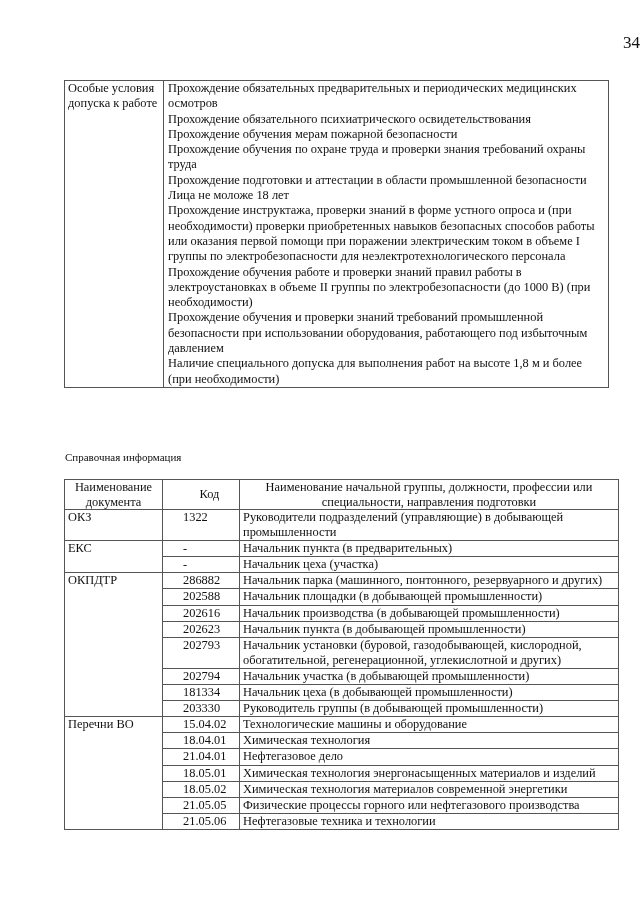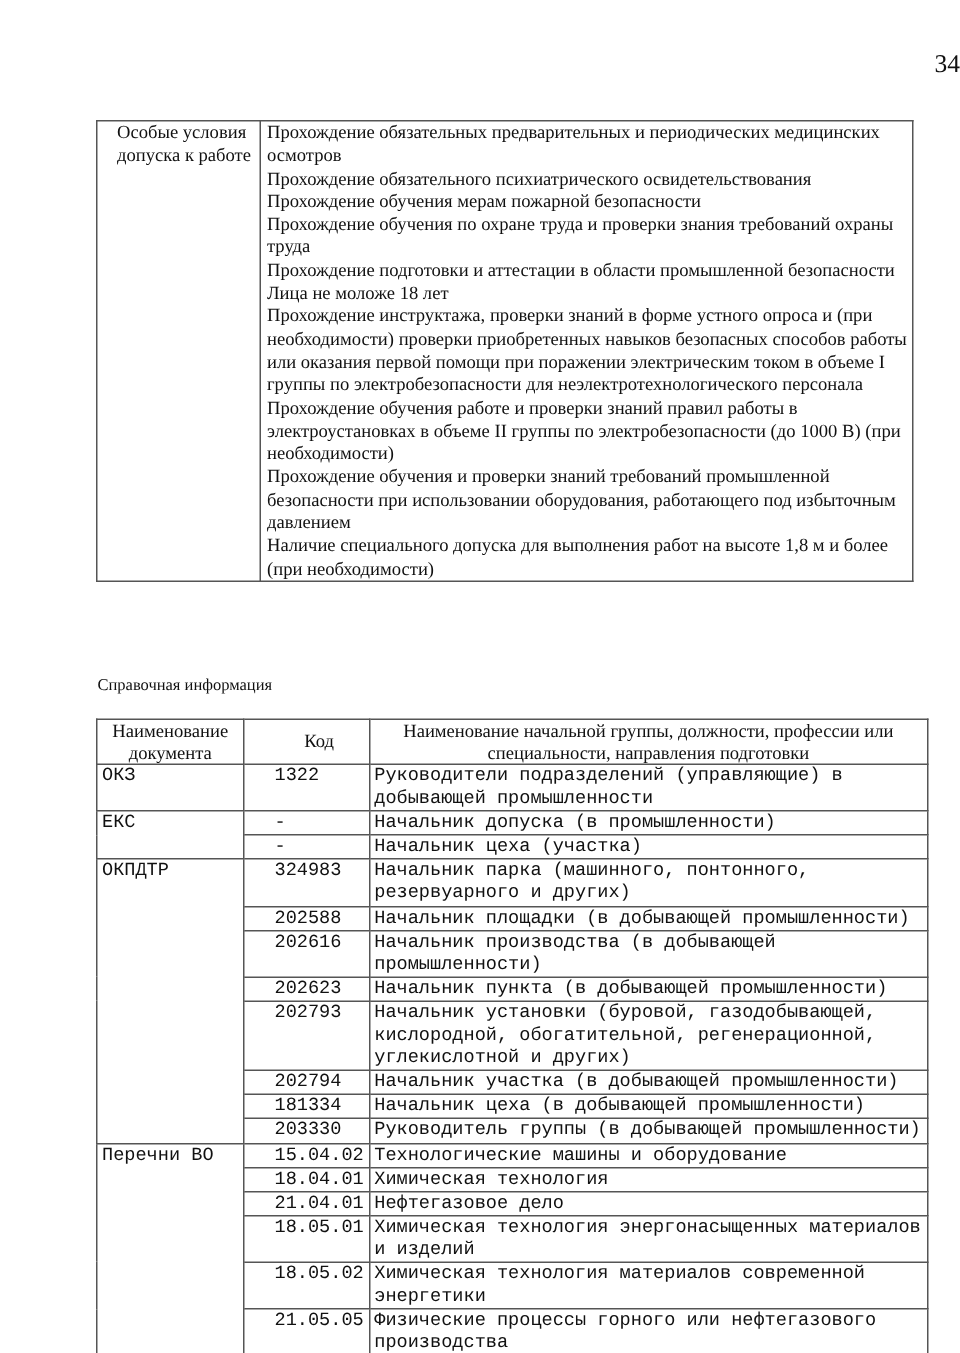--- a/index.html
+++ b/index.html
@@ -2,27 +2,27 @@
 <html><head>
 <meta charset="utf-8">
 <style>
   html, body { margin: 0; padding: 0; background: #ffffff; }
   body { width: 640px; height: 902px; position: relative; overflow: hidden;
          font-family: "Liberation Serif", "DejaVu Serif", serif; color: #111; }
   .page-number { position: absolute; top: 33px; left: 0; width: 640px; text-align: right; font-size: 17px; }
   table { border-collapse: collapse; position: absolute; font-size: 12.4px; line-height: 15.3px; }
   td, th { border: 1px solid #555; vertical-align: top; padding: 0 3px; font-weight: normal; }
   #t1 { top: 80px; left: 64px; width: 545px; }
-  #t1 td.label { width: 92px; padding-left: 13px; }
+  #t1 td.label { width: 92px; padding-left: 3px; }
   #t1 td.content { padding-left: 4px; }
   .line { display: block; }
   .section-title { position: absolute; top: 451px; left: 65px; font-size: 11px; }
   #t2 { top: 479px; left: 64px; width: 555px; }
   #t2 th { text-align: center; vertical-align: middle; line-height: 14.5px; }
-  #t2 td { line-height: 15.1px; font-family: Liberation Mono, monospace; }
+  #t2 td { line-height: 15.1px; }
   #t2 .c1 { width: 91px; }
   #t2 .c2 { width: 53px; padding-left: 20px; }
 </style>
 </head>
 <body>
 
 <div class="page-number">34</div>
 
 <table id="t1">
   <tbody id="t1-body">
@@ -56,29 +56,29 @@
   </thead>
   <tbody id="t2-body">
       <tr>
         <td class="c1" rowspan="1">ОКЗ</td>
         <td class="c2">1322</td>
         <td>Руководители подразделений (управляющие) в добывающей промышленности</td>
       </tr>
       <tr>
         <td class="c1" rowspan="2">ЕКС</td>
         <td class="c2">-</td>
-        <td>Начальник допуска (в промышленности)</td>
+        <td>Начальник пункта (в предварительных)</td>
       </tr>
       <tr>
         <td class="c2">-</td>
         <td>Начальник цеха (участка)</td>
       </tr>
       <tr>
         <td class="c1" rowspan="8">ОКПДТР</td>
-        <td class="c2">324983</td>
+        <td class="c2">286882</td>
         <td>Начальник парка (машинного, понтонного, резервуарного и других)</td>
       </tr>
       <tr>
         <td class="c2">202588</td>
         <td>Начальник площадки (в добывающей промышленности)</td>
       </tr>
       <tr>
         <td class="c2">202616</td>
         <td>Начальник производства (в добывающей промышленности)</td>
       </tr>

